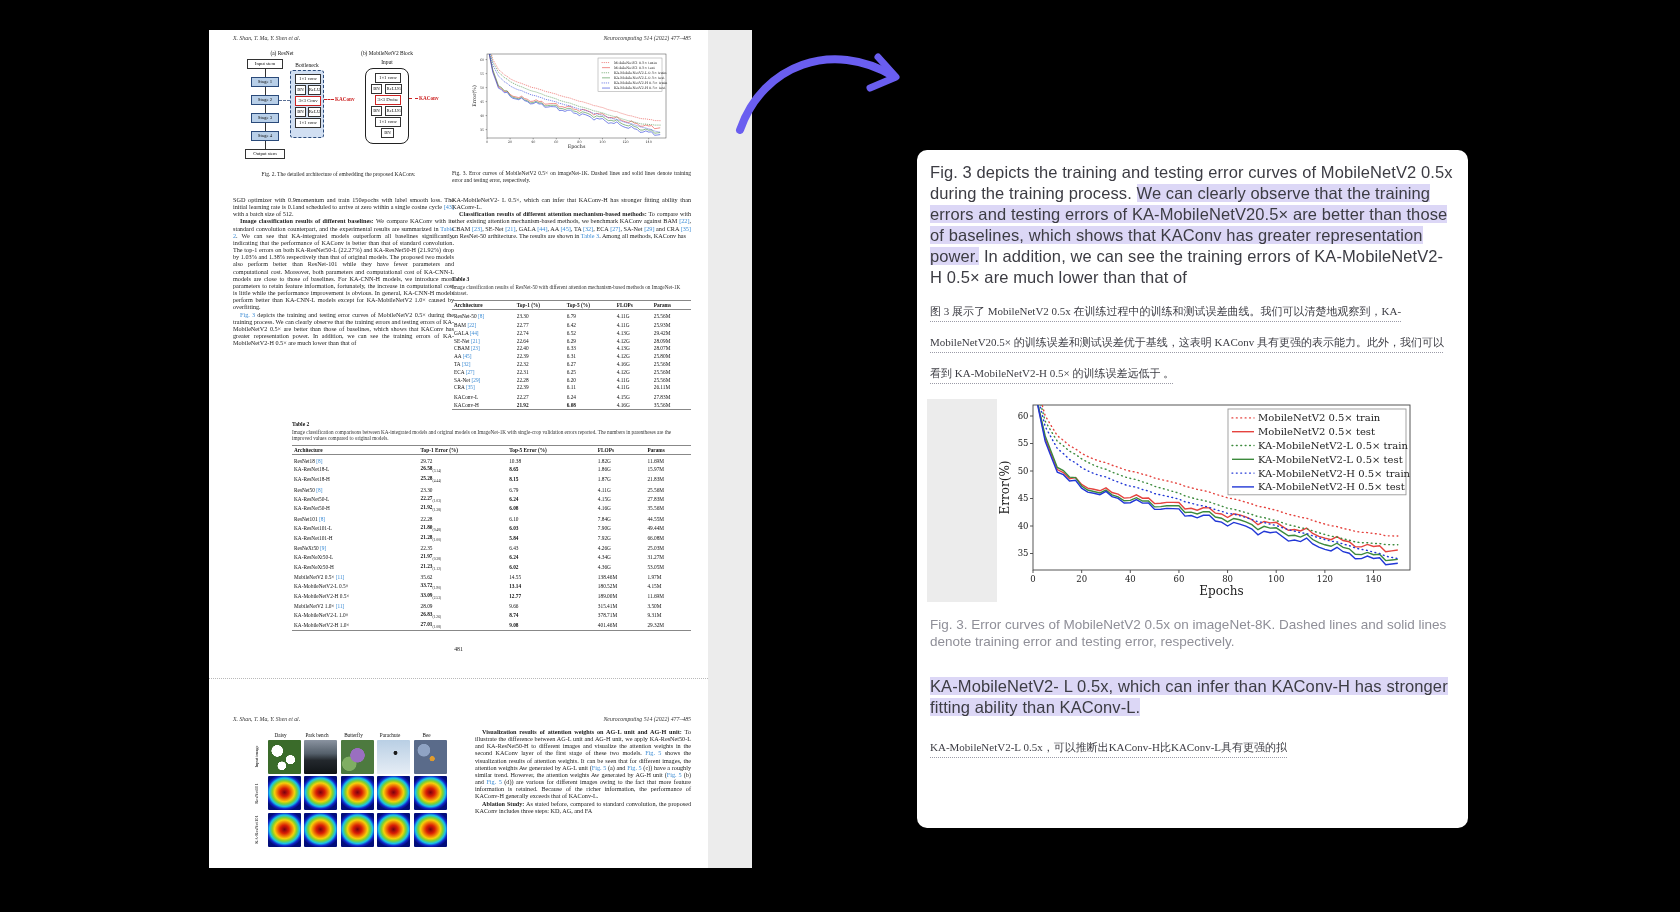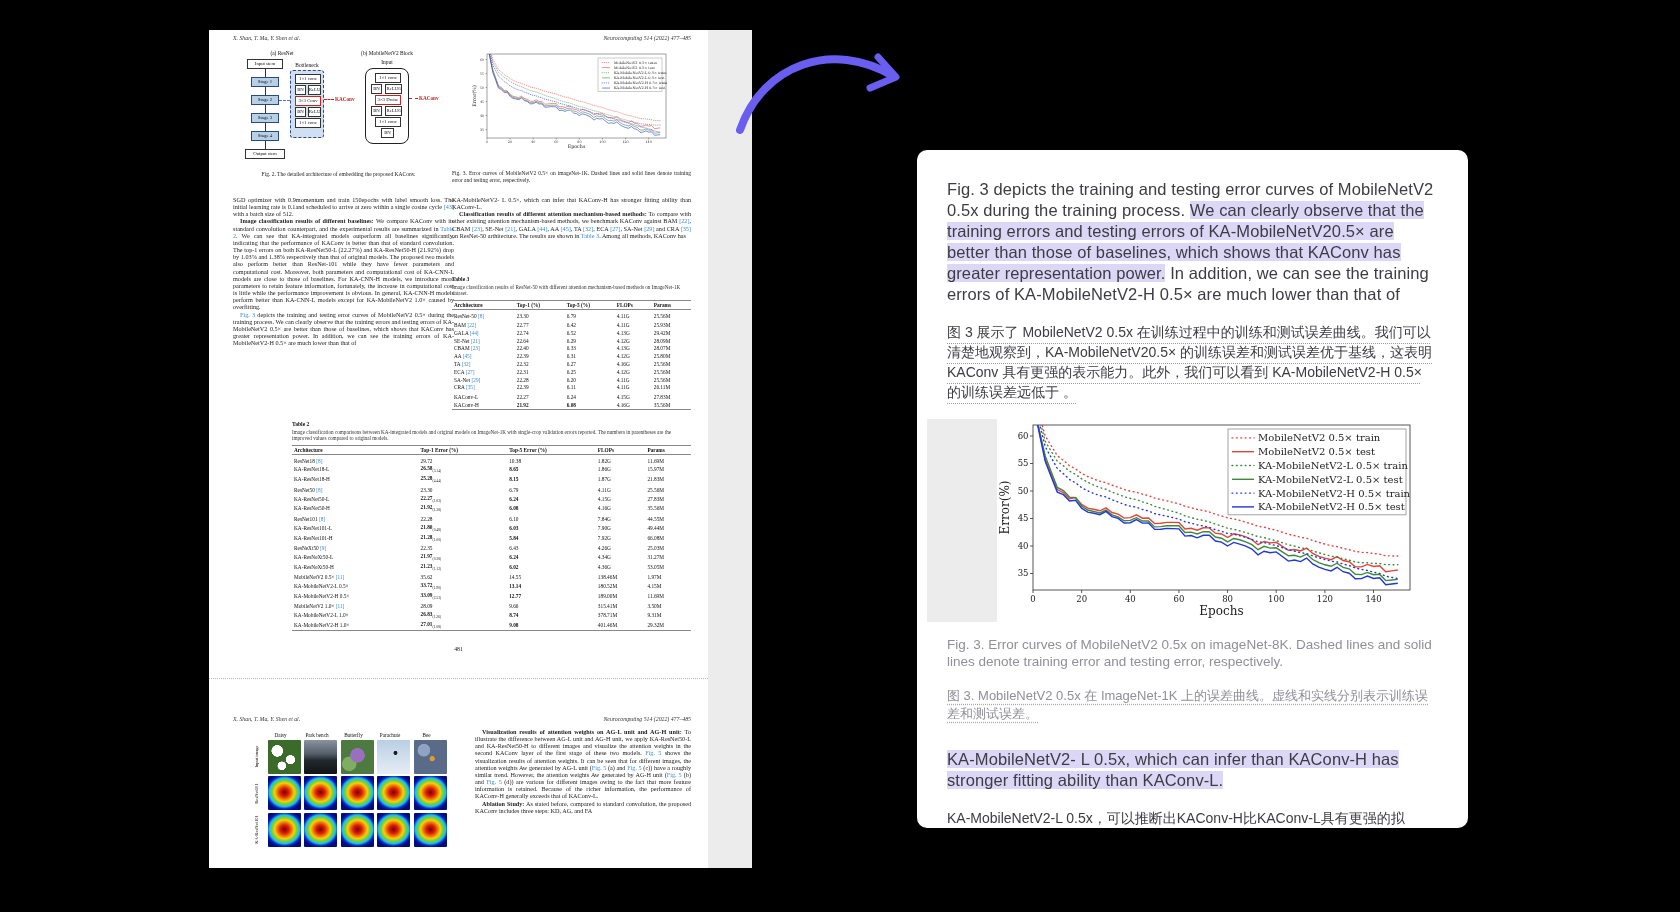--- a/index.html
+++ b/index.html
@@ -69,26 +69,26 @@
   .ph-parachute{background:radial-gradient(circle at 56% 38%, #1b1b1b 0 6%, transparent 8%),
             linear-gradient(#b9cfe4,#e6edf5);}
   .ph-bee{background:radial-gradient(circle at 55% 55%, #e09b2d 0 9%, transparent 11%),
             radial-gradient(circle at 30% 30%, #8fa3c4 0 18%, transparent 20%),#5a6b8a;}
   
   .arrow{position:absolute;left:728px;top:36px;}
   
   .panel{position:absolute;left:917px;top:150px;width:551px;height:678px;background:#fff;
          border-radius:10px;padding:12px 13px 0 13px;box-sizing:border-box;overflow:hidden;
          color:#3c3c43;}
-  .panel p{margin:17px;}
+  .panel p{margin:0;}
   .panel .en{font-size:16.5px;line-height:21px;letter-spacing:0.1px;}
   .panel .hl{background:#dcd7f6;}
-  .panel .zh{font-size:14px;line-height:20px;margin-top:8px;
+  .panel .zh{font-size:11px;line-height:31px;margin-top:8px;
              text-decoration:underline dotted rgba(150,150,162,0.95);text-underline-offset:6px;
-             text-decoration-thickness:1px;}
+             text-decoration-thickness:1px;font-family:Liberation Serif, serif;}
   .panel-fig{position:relative;height:203px;margin:10px 0 0 -3px;}
   .fig-gray{position:absolute;left:0;top:0;width:70px;height:203px;background:#ececec;}
   .fig-chart{position:absolute;left:70px;top:0;width:423px;height:203px;}
   .cap-en{font-size:13.5px;line-height:17px;color:#8f8f98;margin-top:14px !important;}
   .cap-zh{font-size:13px;line-height:18px;color:#8f8f98;margin-top:12px !important;
           text-decoration:underline dotted rgba(160,160,170,0.9);text-underline-offset:4px;}
   .p2en{margin-top:26px !important;}
   .zh2{margin-top:14px !important;}
 </style>
 </head>
@@ -596,17 +596,16 @@
             <text x="261" y="50" font-size="10" font-family="DejaVu Serif,Liberation Serif,serif" fill="#222">KA-MobileNetV2-L 0.5× train</text>
             <line x1="235" y1="60.300000000000004" x2="257" y2="60.300000000000004" stroke="#3c8a3c" stroke-width="1.4"></line>
             <text x="261" y="63.800000000000004" font-size="10" font-family="DejaVu Serif,Liberation Serif,serif" fill="#222">KA-MobileNetV2-L 0.5× test</text>
             <line x1="235" y1="74.1" x2="257" y2="74.1" stroke="#2137d6" stroke-width="1.4" stroke-dasharray="0.8 3.6" stroke-linecap="round"></line>
             <text x="261" y="77.6" font-size="10" font-family="DejaVu Serif,Liberation Serif,serif" fill="#222">KA-MobileNetV2-H 0.5× train</text>
             <line x1="235" y1="87.9" x2="257" y2="87.9" stroke="#2137d6" stroke-width="1.4"></line>
             <text x="261" y="91.4" font-size="10" font-family="DejaVu Serif,Liberation Serif,serif" fill="#222">KA-MobileNetV2-H 0.5× test</text>
           </svg></div>
     </div>
     <p class="cap-en">Fig. 3. Error curves of MobileNetV2 0.5x on imageNet-8K. Dashed lines and solid lines denote training error and testing error, respectively.</p>
-    <p class="cap-zh">图 3. MobileNetV2 0.5x 在 ImageNet-1K 上的误差曲线。虚线和实线分别表示训练误差和测试误差。</p>
     <p class="en p2en"><span class="hl">KA-MobileNetV2- L 0.5x, which can infer than KAConv-H has stronger fitting ability than KAConv-L.</span></p>
     <p class="zh zh2">KA-MobileNetV2-L 0.5x，可以推断出KAConv-H比KAConv-L具有更强的拟</p>
   </div>
 </div>
 
 </body></html>

